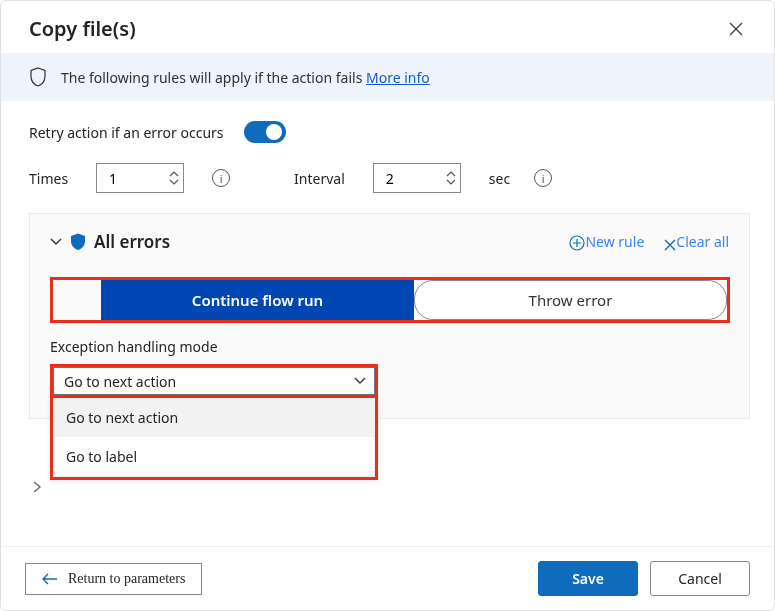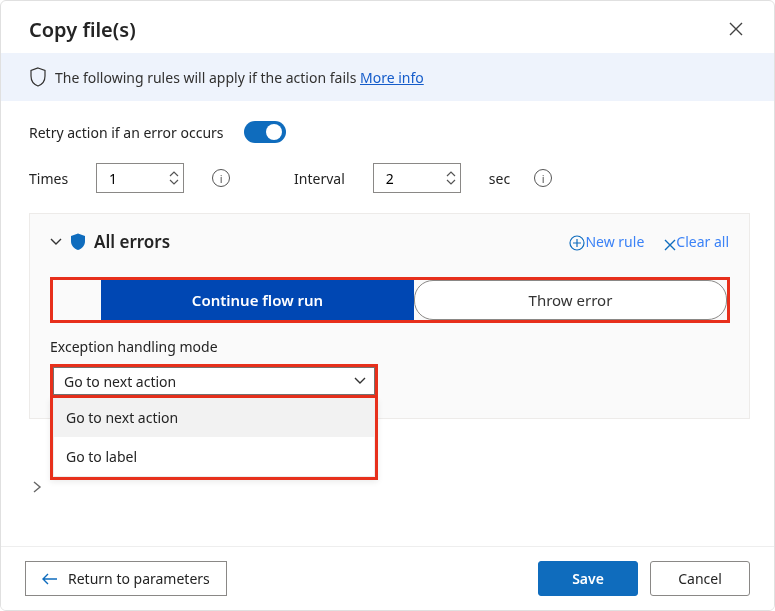--- a/index.html
+++ b/index.html
@@ -12,39 +12,38 @@
     width: 775px;
     height: 611px;
     border: 1px solid #e0e0e0;
     border-radius: 6px;
     overflow: hidden;
     display: flex;
     flex-direction: column;
   }
   .header {
     display: flex;
-    align-items: center;
     justify-content: space-between;
     padding: 14px 24px 10px 28px;
   }
   .title {
     font-size: 20px;
     font-weight: 600;
   }
   .close-btn {
     width: 28px; height: 28px;
     display: flex; align-items: center; justify-content: center;
     cursor: pointer;
     color: #424242;
   }
   .info-bar {
     background: #eef3fc;
     display: flex;
     align-items: center;
-    gap: 8px;
+    gap: 14px;
     padding: 14px 42px 14px 28px;
     color: #323130;
   }
   .info-bar a { color: #155cca; text-decoration: underline; }
   .body {
     flex: 1;
     padding: 20px 24px 0 28px;
     display: flex;
     flex-direction: column;
     gap: 20px;
@@ -180,20 +179,21 @@
     align-items: center;
     justify-content: space-between;
     background: #fff;
   }
   .return-btn {
     display: inline-flex; align-items: center; gap: 10px;
     border: 1px solid #8a8886;
     background: #fff;
     padding: 7px 16px;
     cursor: pointer;
+    font-family: Liberation Serif, serif;
   }
   .btns { display: flex; gap: 12px; }
   .btn {
     min-width: 100px;
     padding: 7px 18px;
     text-align: center;
     cursor: pointer;
     border-radius: 3px;
     font-weight: 600;
   }

